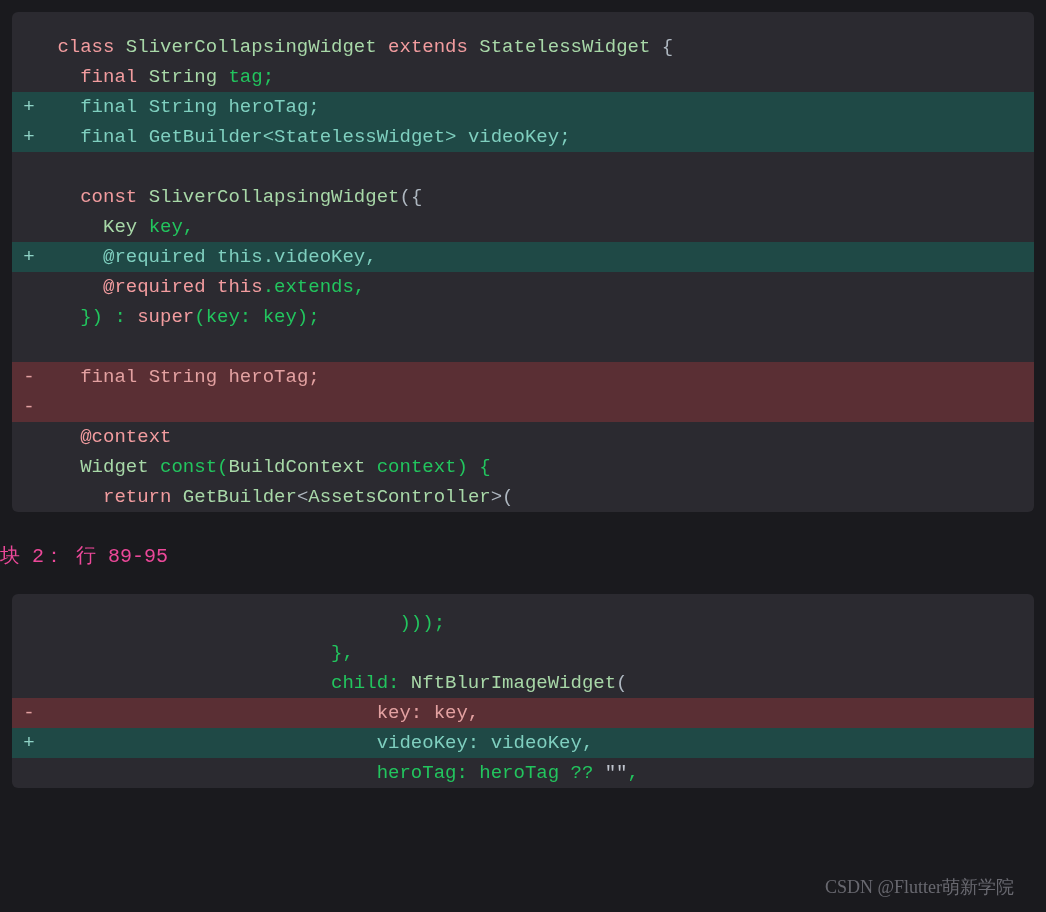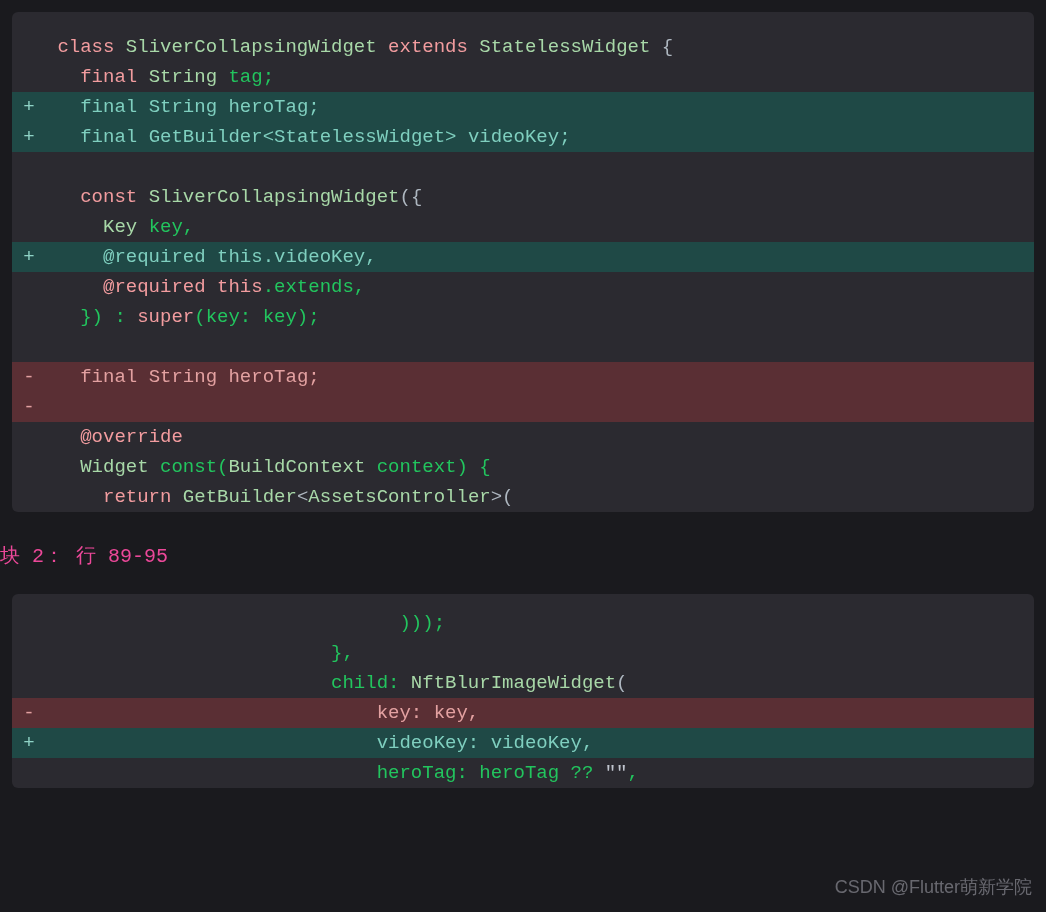--- a/index.html
+++ b/index.html
@@ -53,23 +53,23 @@
   .tok-quote{ color: #c0c5ce; }
 
   .hunk-header {
     color: #ec4899;
     font-size: 20px;
     padding: 30px 0 10px 0;
   }
   .watermark {
     position: absolute;
     bottom: 10px;
-    right: 14px;
+    right: 32px;
     color: rgba(200,200,210,0.45);
-    font-family: Liberation Sans, sans-serif;
+    font-family: Liberation Serif, serif;
     font-size: 18px;
     pointer-events: none;
   }
 </style>
 </head>
 <body>
 
 <div class="diff-block" id="hunk1">
     <div class="code-line line-ctx"><span class="gutter"> </span><span class="line-content"><span class="tok-pun"> </span><span class="tok-kw">class</span><span class="tok-pun"> </span><span class="tok-type">SliverCollapsingWidget</span><span class="tok-pun"> </span><span class="tok-kw">extends</span><span class="tok-pun"> </span><span class="tok-type">StatelessWidget</span><span class="tok-pun"> {</span></span></div>
     <div class="code-line line-ctx"><span class="gutter"> </span><span class="line-content"><span class="tok-pun">   </span><span class="tok-kw">final</span><span class="tok-pun"> </span><span class="tok-type">String</span><span class="tok-id"> tag;</span></span></div>
@@ -77,21 +77,21 @@
     <div class="code-line line-add"><span class="gutter">+</span><span class="line-content"><span class="tok-pun">   </span><span class="tok-add">final</span><span class="tok-add"> </span><span class="tok-add">GetBuilder</span><span class="tok-add">&lt;</span><span class="tok-add">StatelessWidget</span><span class="tok-add">&gt;</span><span class="tok-add"> videoKey;</span></span></div>
     <div class="code-line line-ctx"><span class="gutter"> </span><span class="line-content"><span class="tok-pun"> </span></span></div>
     <div class="code-line line-ctx"><span class="gutter"> </span><span class="line-content"><span class="tok-pun">   </span><span class="tok-kw">const</span><span class="tok-pun"> </span><span class="tok-type">SliverCollapsingWidget</span><span class="tok-pun">({</span></span></div>
     <div class="code-line line-ctx"><span class="gutter"> </span><span class="line-content"><span class="tok-pun">     </span><span class="tok-type">Key</span><span class="tok-id"> key,</span></span></div>
     <div class="code-line line-add"><span class="gutter">+</span><span class="line-content"><span class="tok-pun">     </span><span class="tok-add">@required</span><span class="tok-add"> </span><span class="tok-add">this</span><span class="tok-add">.videoKey,</span></span></div>
     <div class="code-line line-ctx"><span class="gutter"> </span><span class="line-content"><span class="tok-pun">     </span><span class="tok-ann">@required</span><span class="tok-pun"> </span><span class="tok-kw">this</span><span class="tok-id">.extends,</span></span></div>
     <div class="code-line line-ctx"><span class="gutter"> </span><span class="line-content"><span class="tok-id">   }) : </span><span class="tok-kw">super</span><span class="tok-id">(key: key);</span></span></div>
     <div class="code-line line-ctx"><span class="gutter"> </span><span class="line-content"><span class="tok-pun"> </span></span></div>
     <div class="code-line line-del"><span class="gutter">-</span><span class="line-content"><span class="tok-pun">   </span><span class="tok-del">final</span><span class="tok-del"> </span><span class="tok-del">String</span><span class="tok-del"> heroTag;</span></span></div>
     <div class="code-line line-del"><span class="gutter">-</span><span class="line-content"><span class="tok-pun"> </span></span></div>
-    <div class="code-line line-ctx"><span class="gutter"> </span><span class="line-content"><span class="tok-pun">   </span><span class="tok-ann">@override</span></span></div>
+    <div class="code-line line-ctx"><span class="gutter"> </span><span class="line-content"><span class="tok-pun">   </span><span class="tok-ann">@context</span></span></div>
     <div class="code-line line-ctx"><span class="gutter"> </span><span class="line-content"><span class="tok-pun">   </span><span class="tok-type">Widget</span><span class="tok-id"> const(</span><span class="tok-type">BuildContext</span><span class="tok-id"> context) {</span></span></div>
     <div class="code-line line-ctx"><span class="gutter"> </span><span class="line-content"><span class="tok-pun">     </span><span class="tok-kw">return</span><span class="tok-pun"> </span><span class="tok-type">GetBuilder</span><span class="tok-pun">&lt;</span><span class="tok-type">AssetsController</span><span class="tok-pun">&gt;(</span></span></div>
   </div>
 
 <div class="hunk-header">块 2： 行 89-95</div>
 
 <div class="diff-block" id="hunk2" style="padding-top:14px;">
     <div class="code-line line-ctx"><span class="gutter"> </span><span class="line-content"><span class="tok-id">                               )));</span></span></div>
     <div class="code-line line-ctx"><span class="gutter"> </span><span class="line-content"><span class="tok-id">                         },</span></span></div>
     <div class="code-line line-ctx"><span class="gutter"> </span><span class="line-content"><span class="tok-id">                         child: </span><span class="tok-type">NftBlurImageWidget</span><span class="tok-pun">(</span></span></div>

